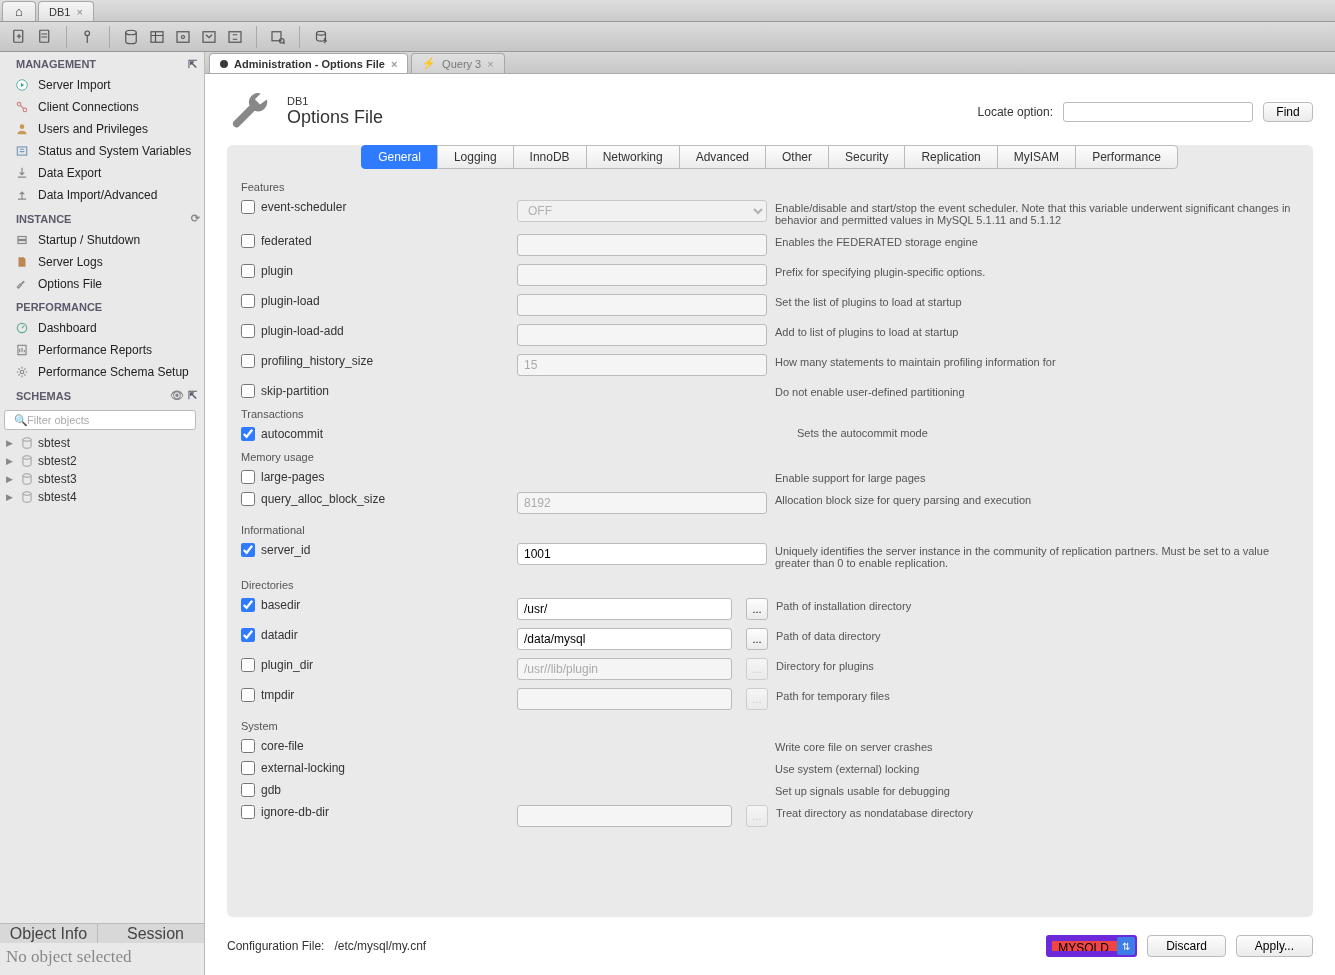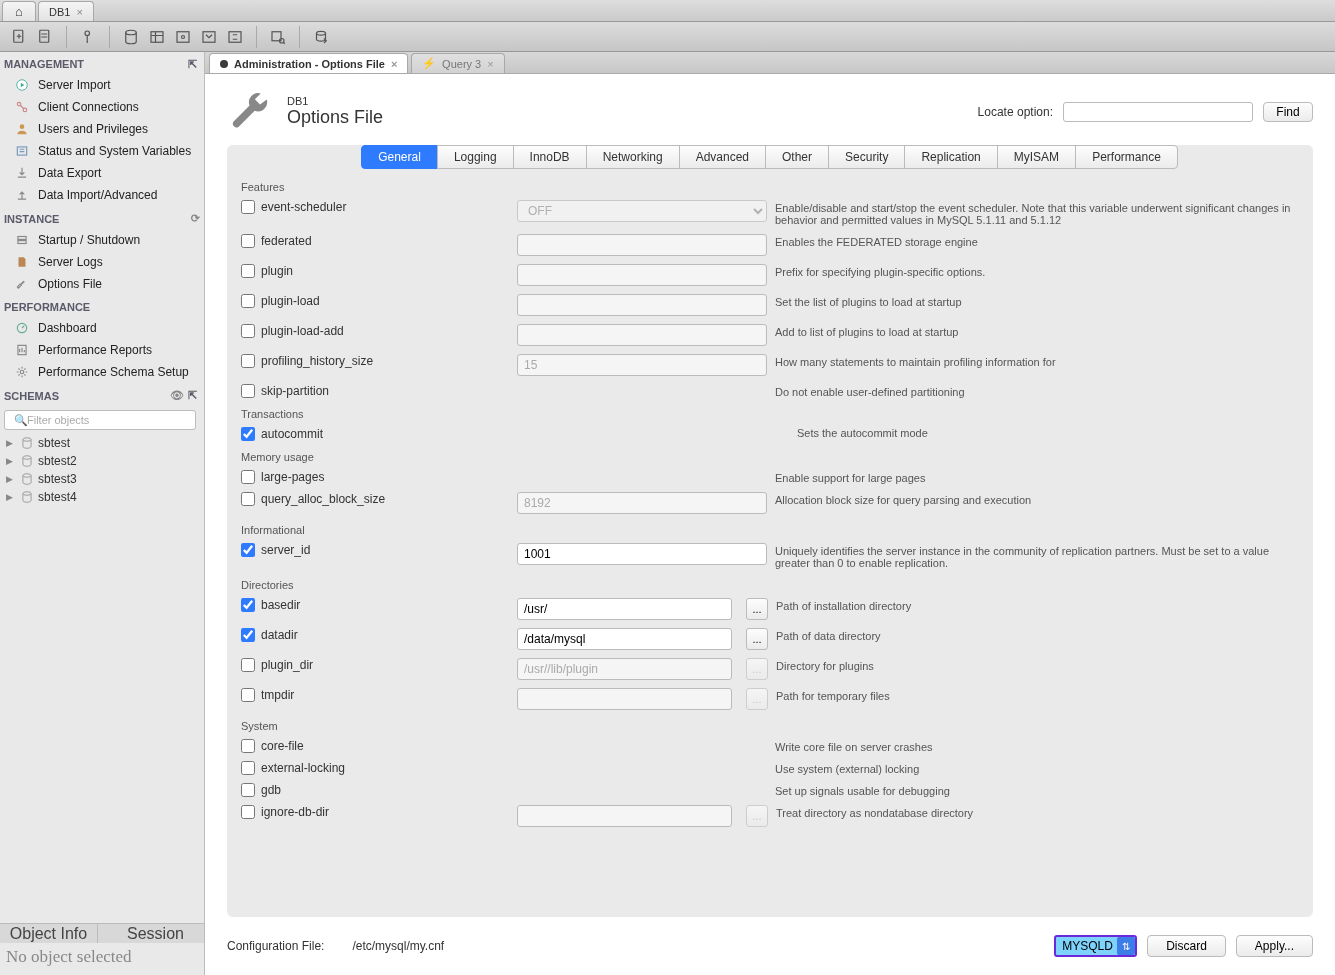--- a/index.html
+++ b/index.html
@@ -15,21 +15,21 @@
 
 .toolbar { height:30px; background:linear-gradient(#dcdcdc,#c6c6c6); border-bottom:1px solid #999; display:flex; align-items:center; padding:0 8px; gap:4px;}
 .tb-group { display:flex; gap:4px; padding-right:10px; margin-right:6px; border-right:1px solid #aaa;}
 .tb-group:last-child{border-right:none;}
 .tb-btn { width:22px; height:22px; display:flex; align-items:center; justify-content:center; color:#555; border-radius:3px;}
 .tb-btn svg { width:18px; height:18px;}
 
 
 .main { display:flex; height:calc(975px - 52px);}
 .sidebar { width:205px; background:#e9e9e9; display:flex; flex-direction:column; border-right:1px solid #bbb;}
-.side-section-hdr { font-size:11px; font-weight:bold; color:#5a5a6a; padding:6px 4px 4px 4px; display:flex; justify-content:space-between; align-items:center;}
+.side-section-hdr { font-size:11px; font-weight:bold; color:#5a5a6a; padding:6px 4px 4px 4px; display:flex; justify-content:space-between; align-items:center;margin-left:12px;}
 .side-item { display:flex; align-items:center; gap:8px; padding:3px 6px 3px 14px; font-size:12px; color:#222; cursor:pointer;}
 .side-item .icon{ width:16px; height:16px; display:flex;align-items:center;justify-content:center;}
 .side-item .icon svg{width:14px;height:14px;}
 
 .schemas-tools { display:flex; gap:4px;}
 .schema-filter {margin:4px; }
 .schema-filter input { width:192px; height:20px; border:1px solid #bbb; border-radius:3px; padding:0 8px 0 22px; font-size:11px; background:#fff;}
 .schema-filter { position:relative;}
 .schema-filter .search-ico{ position:absolute; left:10px; top:4px; color:#999;font-size:11px;}
 .schema-item { display:flex; align-items:center; gap:4px; padding:2px 4px 2px 6px; font-size:12px;}
@@ -76,24 +76,24 @@
 .opt-chk label{ font-size:12px;}
 .opt-field { width:250px;}
 .opt-field input, .opt-field select { width:100%; height:22px; border:1px solid #bbb; border-radius:3px; padding:0 6px; font-size:12px; background:#fff;}
 .opt-field input:disabled, .opt-field select:disabled{ background:#f5f5f5; color:#999;}
 .opt-field.narrow{ width:215px;}
 .dir-btn { width:22px; height:22px; border:1px solid #bbb; border-radius:3px; background:linear-gradient(#fdfdfd,#ebebeb); font-size:11px; margin-left:6px;}
 .dir-btn:disabled{ opacity:.6;}
 .opt-desc { flex:1; font-size:11px; color:#555; padding-top:2px;}
 .autocm-desc{ margin-left:280px; font-size:11px; color:#555;}
 
-.footer { display:flex; align-items:center; padding:10px 22px 18px 22px; gap:28px;}
+.footer { display:flex; align-items:center; padding:10px 22px 18px 22px; gap:10px;}
 .footer-label{ font-size:12px; }
 .footer-right{ margin-left:auto; display:flex; gap:10px; align-items:center;}
-.footer select{ height:22px; border:2px solid #6d28d9; border-radius:3px; padding:0 22px 0 6px; font-size:12px; background:#7dd3fc; appearance:none;}
+.footer select{ height:22px; border:6px solid #6d28d9; border-radius:3px; padding:0 22px 0 6px; font-size:12px; background:#ef4444; appearance:none;}
 .sel-wrap{position:relative;}
 .sel-wrap .sel-arrow{ position:absolute; right:2px; top:2px; width:18px; height:18px; background:#3d7de8; border-radius:2px; display:flex; align-items:center; justify-content:center; color:#fff; font-size:10px; pointer-events:none;}
 .footer button{ height:22px; padding:0 18px; border:1px solid #bbb; border-radius:4px; background:linear-gradient(#fdfdfd,#ebebeb); font-size:12px;}
 .pop-icon{ width:12px;height:12px; margin-left:auto;}
 .ref-icon{color:#888;font-size:11px;}
 input::placeholder{color:#aaa;}
 </style>
 </head>
 <body>
 

